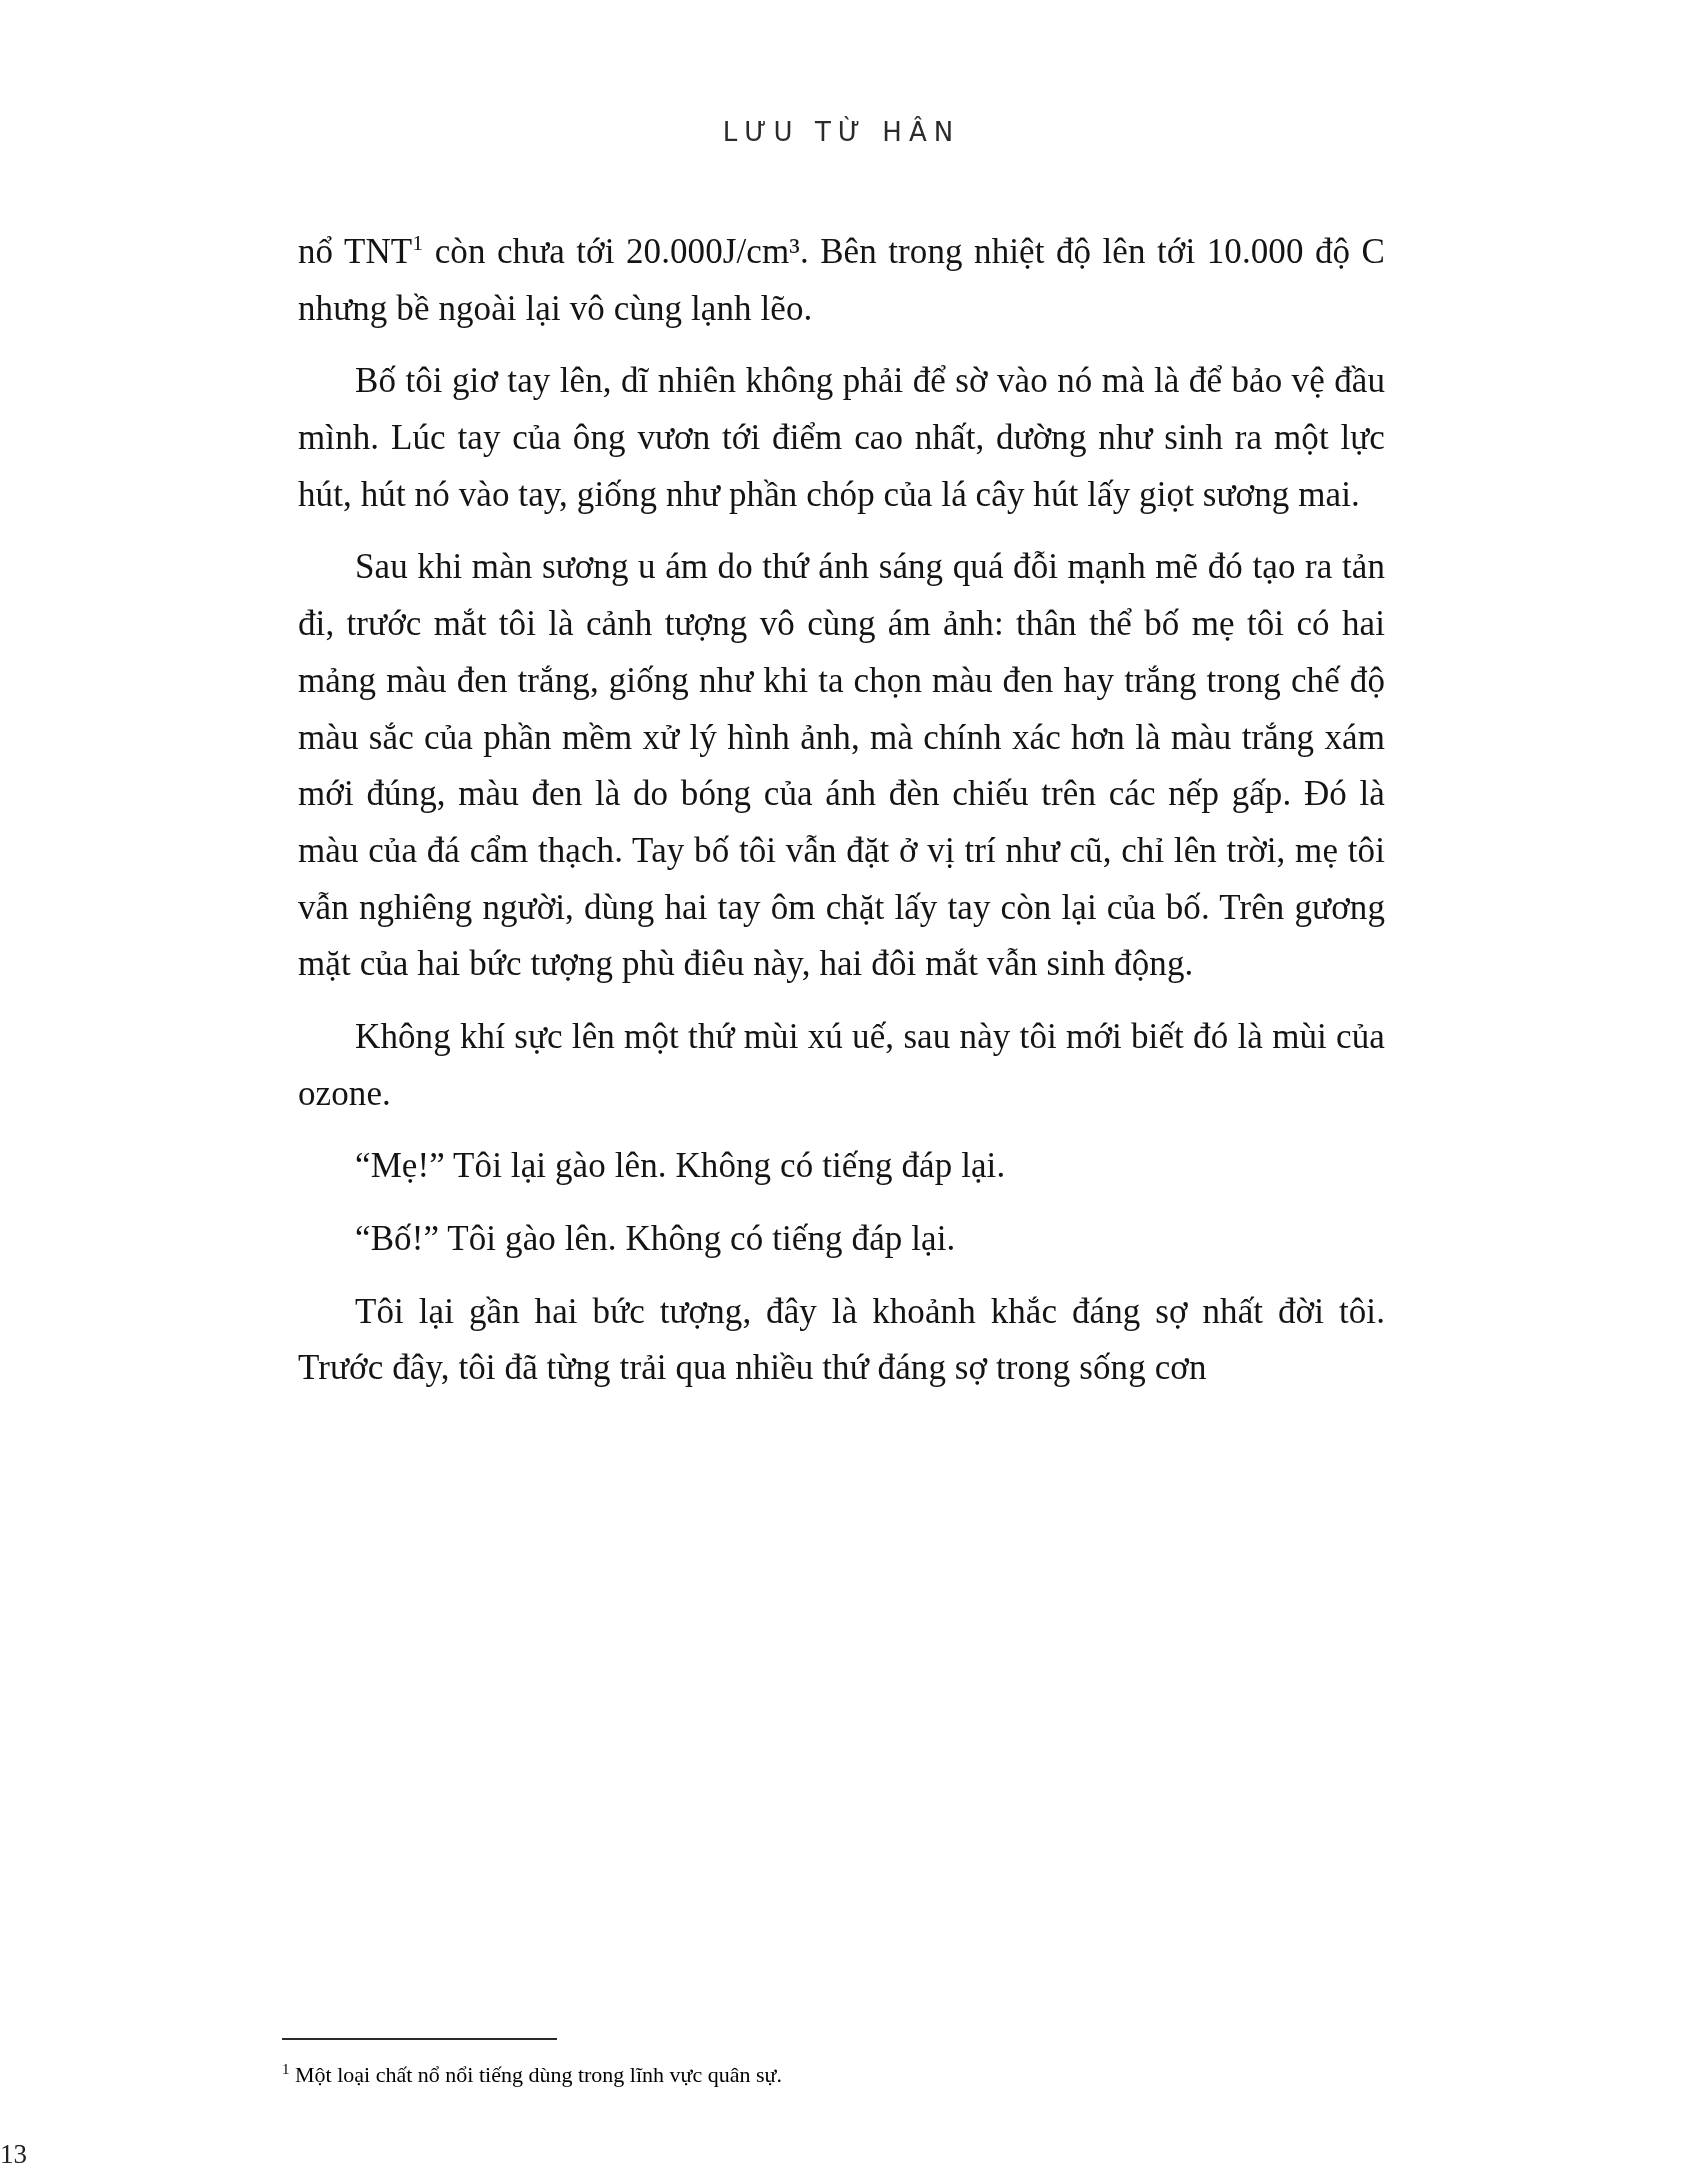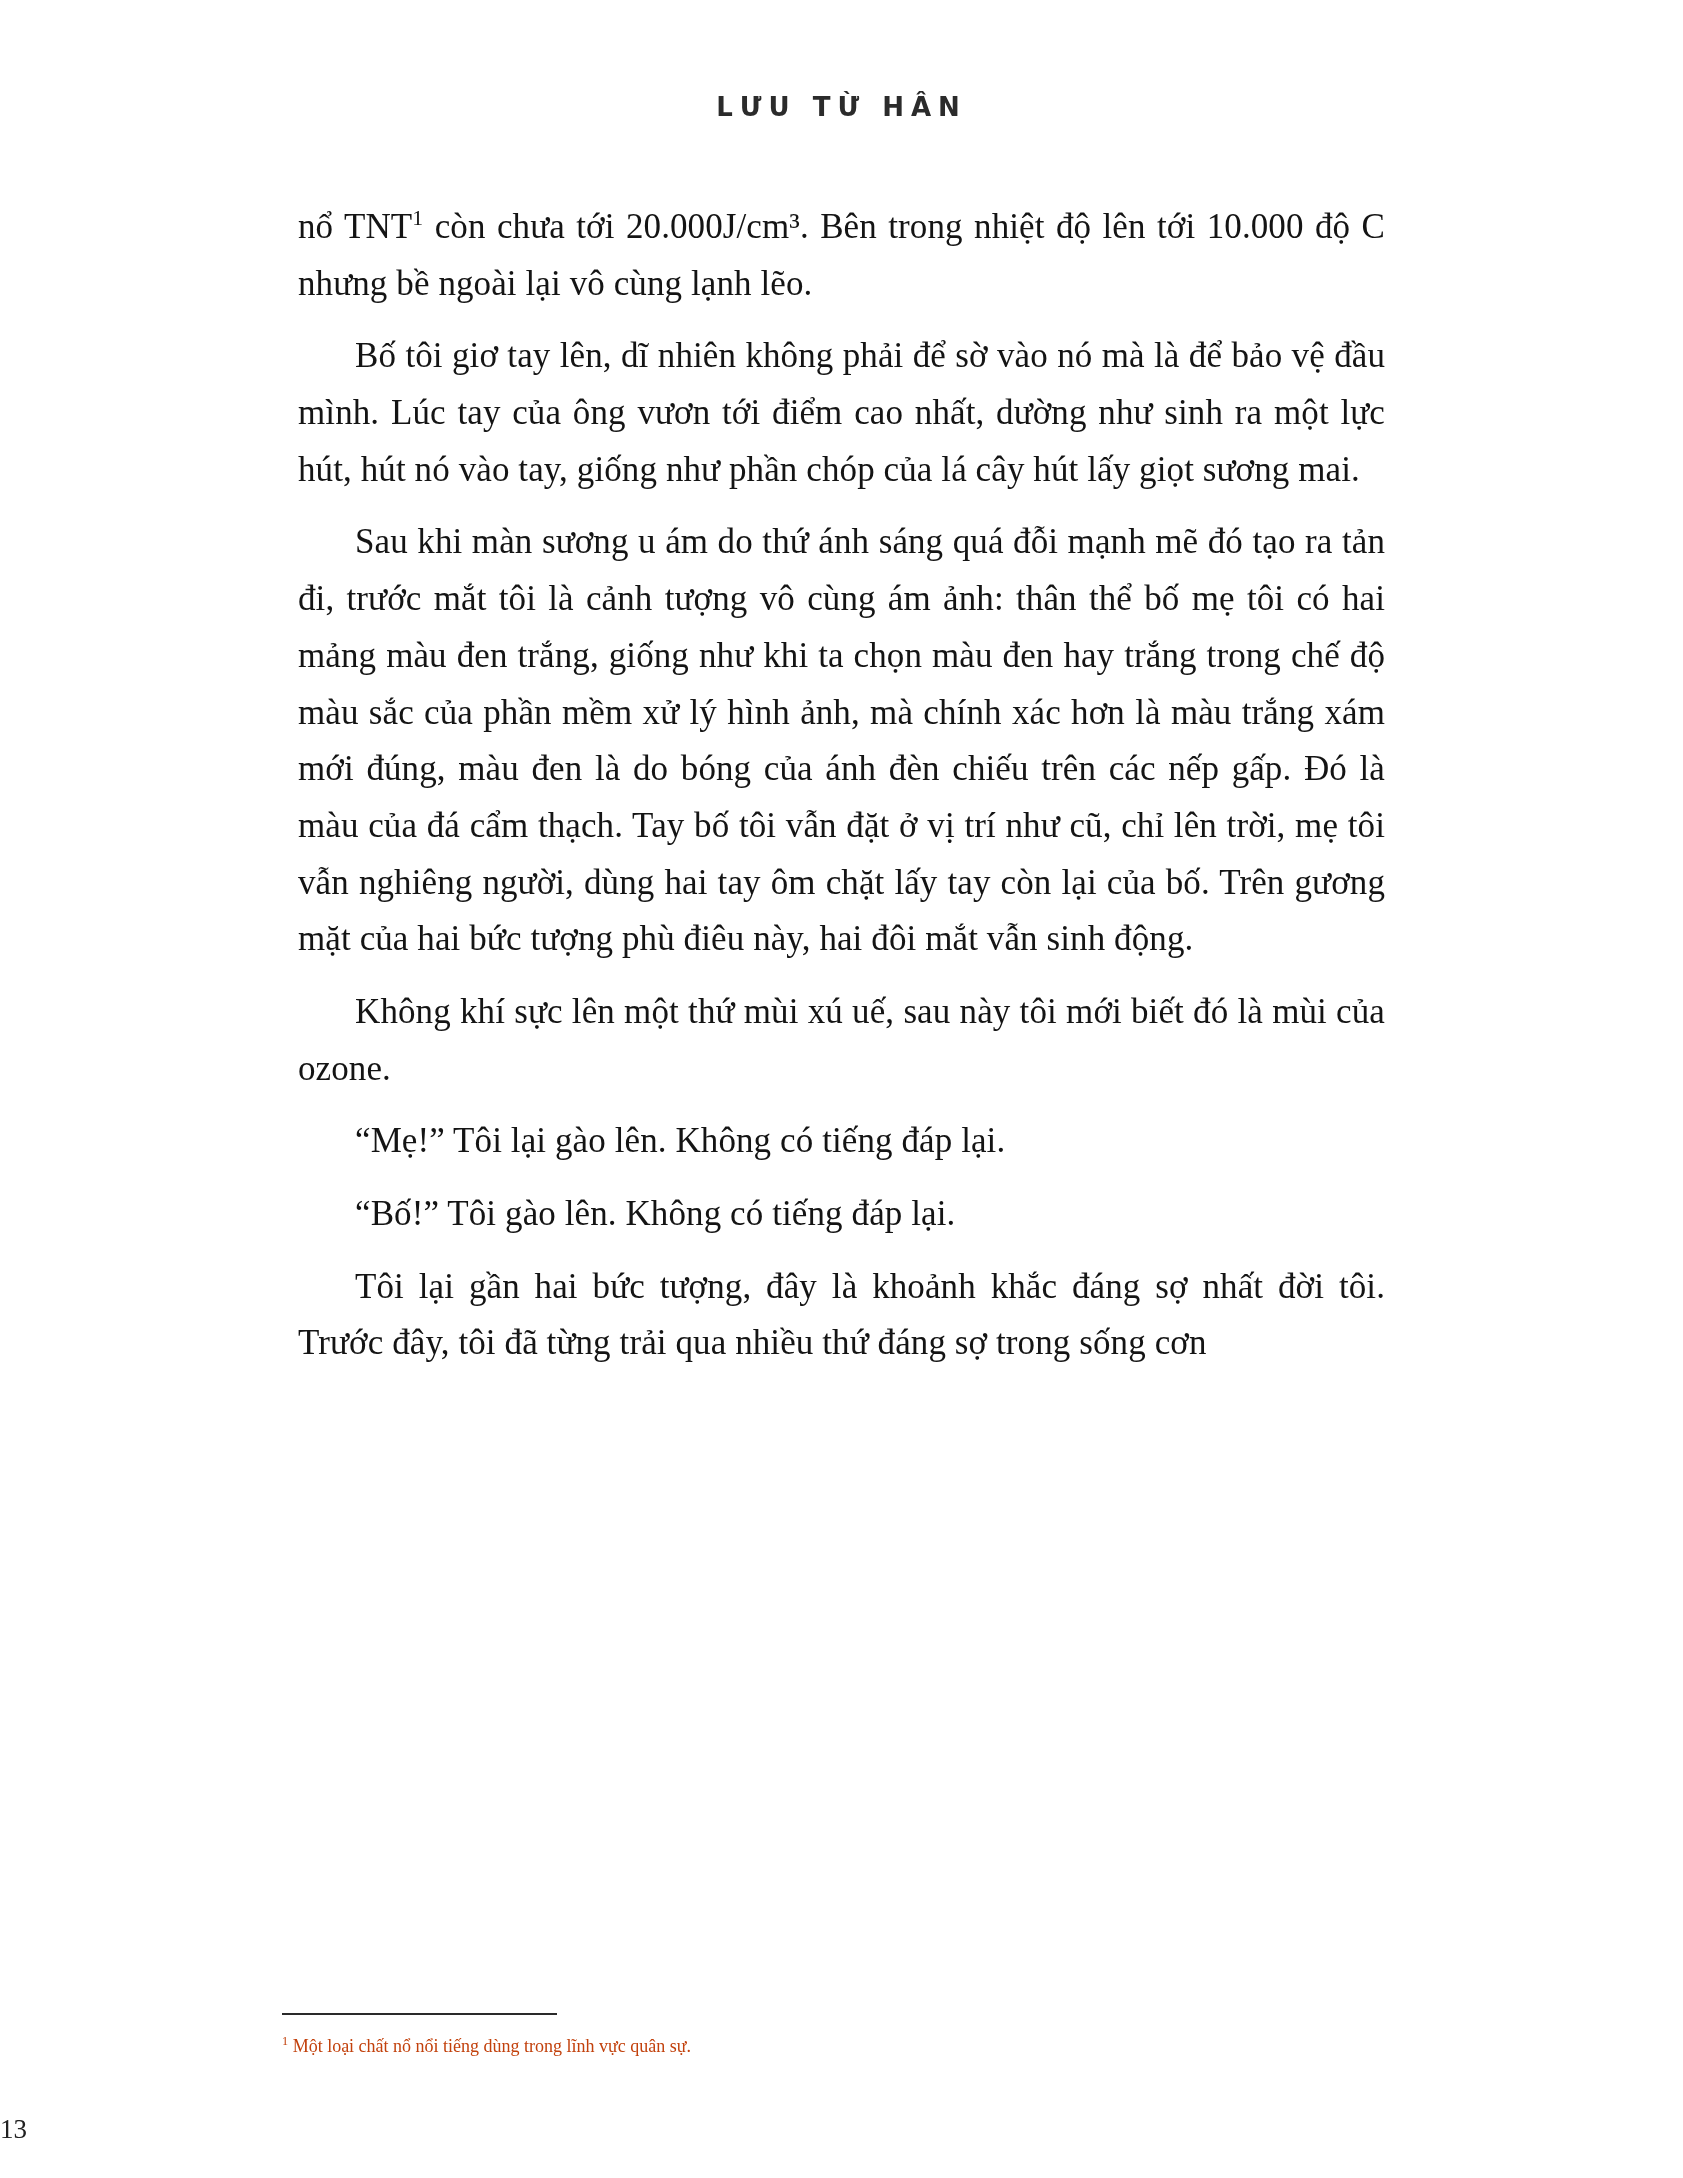--- a/index.html
+++ b/index.html
@@ -21,22 +21,22 @@
     box-sizing: border-box;
     padding: 0;
     position: relative;
   }
   .running-head {
     text-align: center;
     font-family: "DejaVu Sans", sans-serif;
     font-size: 26px;
     letter-spacing: 7px;
     color: #2b2b2b;
-    margin-top: 92px;
-    font-weight: 700;
+    margin-top: 117px;
+    font-weight: 400;
   }
   .body-block {
     margin: 0 auto;
     width: 1119px;
     padding-top: 61px;
   }
   p.para {
     margin: 16px;
     font-size: 35px;
     line-height: 1.62;
@@ -62,23 +62,23 @@
     top: 1921px;
     width: 1119px;
   }
   .footnote-rule {
     width: 275px;
     height: 2px;
     background: #2a2a2a;
     margin-bottom: 18px;
   }
   .footnote-text {
-    font-size: 18px;
+    font-size: 22px;
     line-height: 1.5;
-    color: #c2410c;
+    color: #000000;
   }
   .footnote-text sup {
     font-size: 0.68em;
   }
   .folio {
     position: absolute;
     top: 2022px;
     left: 0;
     width: 1683px;
     text-align: left;

